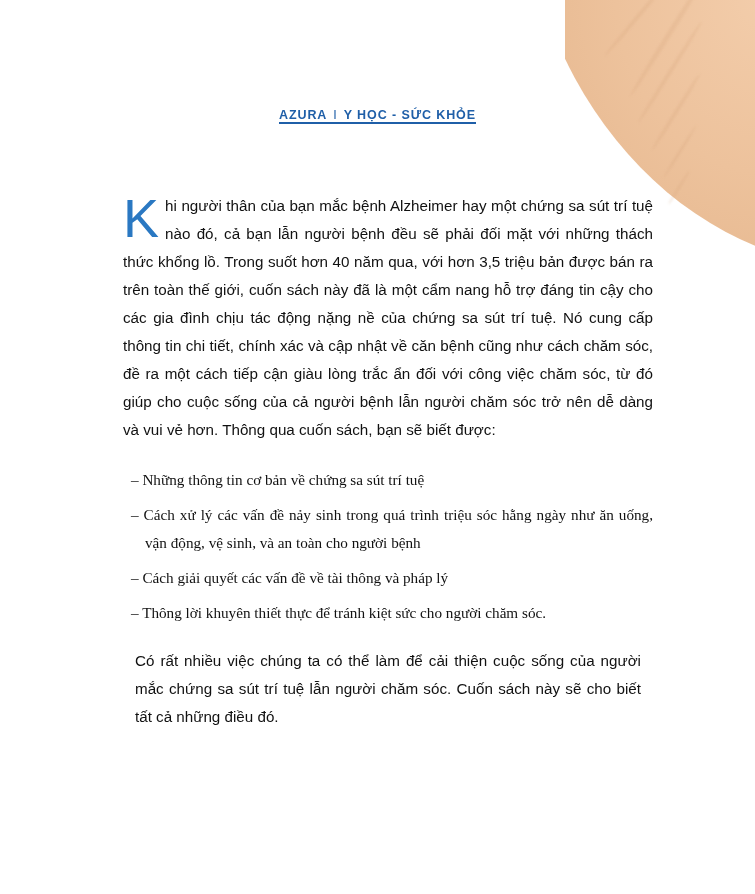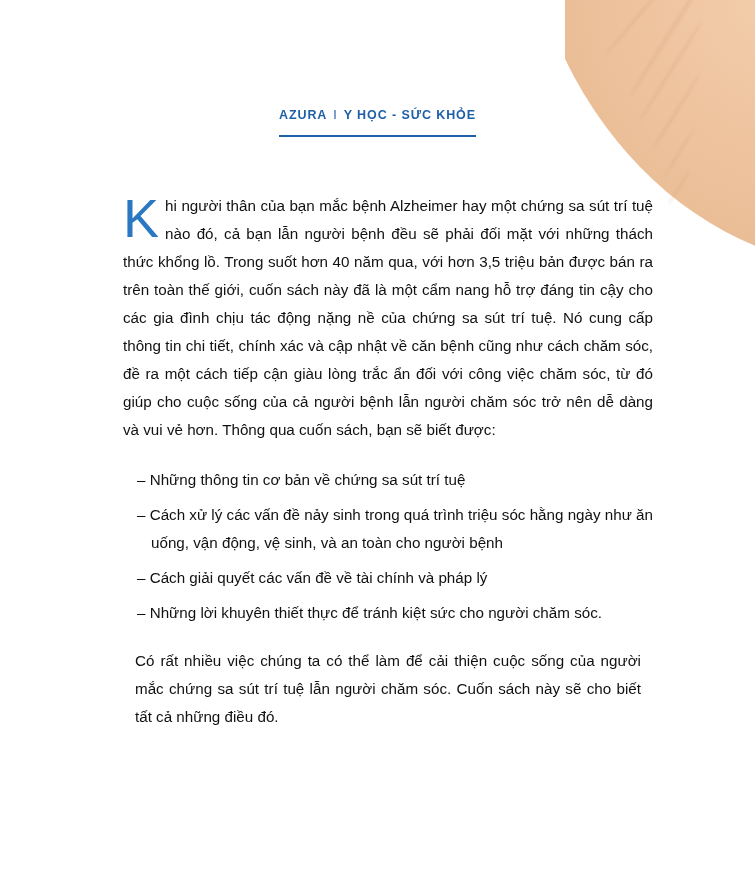--- a/index.html
+++ b/index.html
@@ -55,21 +55,21 @@
     left: 0;
     right: 0;
     display: flex;
     justify-content: center;
   }
   .brand {
     font-size: 12.5px;
     font-weight: 700;
     letter-spacing: 0.9px;
     color: #1f5fa8;
-    padding-bottom: 13px;
+    padding-bottom: 0;
     border-bottom: 2px solid #1f5fa8;
     white-space: nowrap;
   }
   .brand .sep {
     font-weight: 400;
     color: #1f5fa8;
     padding: 0 2px;
   }
 
   
@@ -96,24 +96,25 @@
     color: #2a78c2;
     padding: 2px 6px 0 0;
     margin-top: 2px;
     font-family: "Liberation Sans", sans-serif;
   }
 
   .bullets {
     margin: 0 0 20px 0;
   }
   .bullet {
-    margin: 0 0 7px 14px;
+    margin: 0 0 7px 8px;
     text-align: justify;
     padding-left: 14px;
     text-indent: -14px;
+    font-family: Liberation Serif, serif;
   }
   .bullet .dash {
     color: #111111;
   }
 
   .closing {
     margin: 12px;
     text-align: justify;
   }
 </style>
@@ -148,22 +149,22 @@
     <p class="bullet">
       <span class="dash">–</span>
       <span>Những thông tin cơ bản về chứng sa sút trí tuệ</span>
     </p>
     <p class="bullet">
       <span class="dash">–</span>
       <span>Cách xử lý các vấn đề nảy sinh trong quá trình triệu sóc hằng ngày như ăn uống, vận động, vệ sinh, và an toàn cho người bệnh</span>
     </p>
     <p class="bullet">
       <span class="dash">–</span>
-      <span>Cách giải quyết các vấn đề về tài chính và pháp lý</span>
+      <span>Cách giải quyết các vấn đề về tài thông và pháp lý</span>
     </p>
     <p class="bullet">
       <span class="dash">–</span>
-      <span>Những lời khuyên thiết thực để tránh kiệt sức cho người chăm sóc.</span>
+      <span>Thông lời khuyên thiết thực để tránh kiệt sức cho người chăm sóc.</span>
     </p>
   </div>
 
   <p class="closing">Có rất nhiều việc chúng ta có thể làm để cải thiện cuộc sống của người mắc chứng sa sút trí tuệ lẫn người chăm sóc. Cuốn sách này sẽ cho biết tất cả những điều đó.</p>
 </div>
 
 </body></html>

